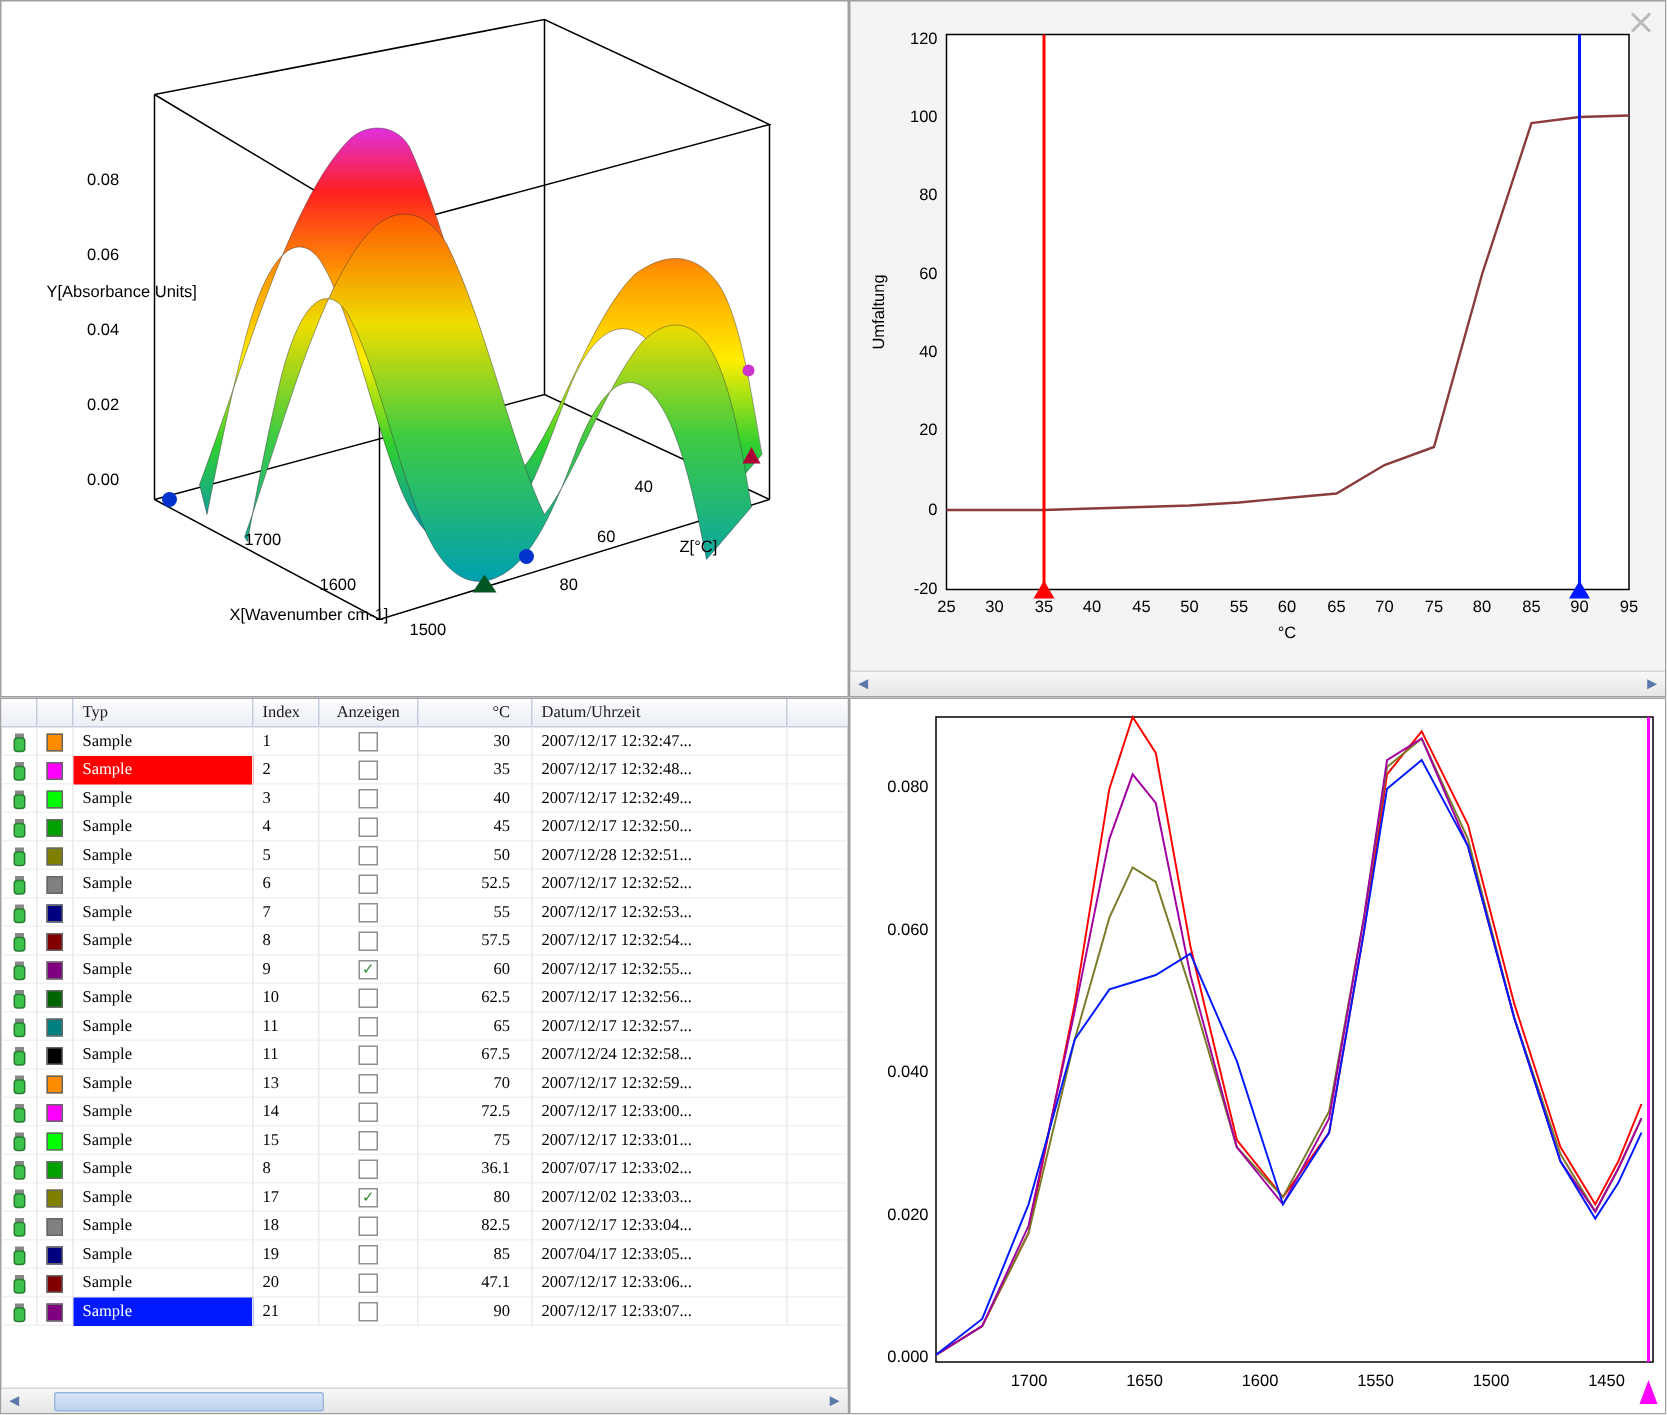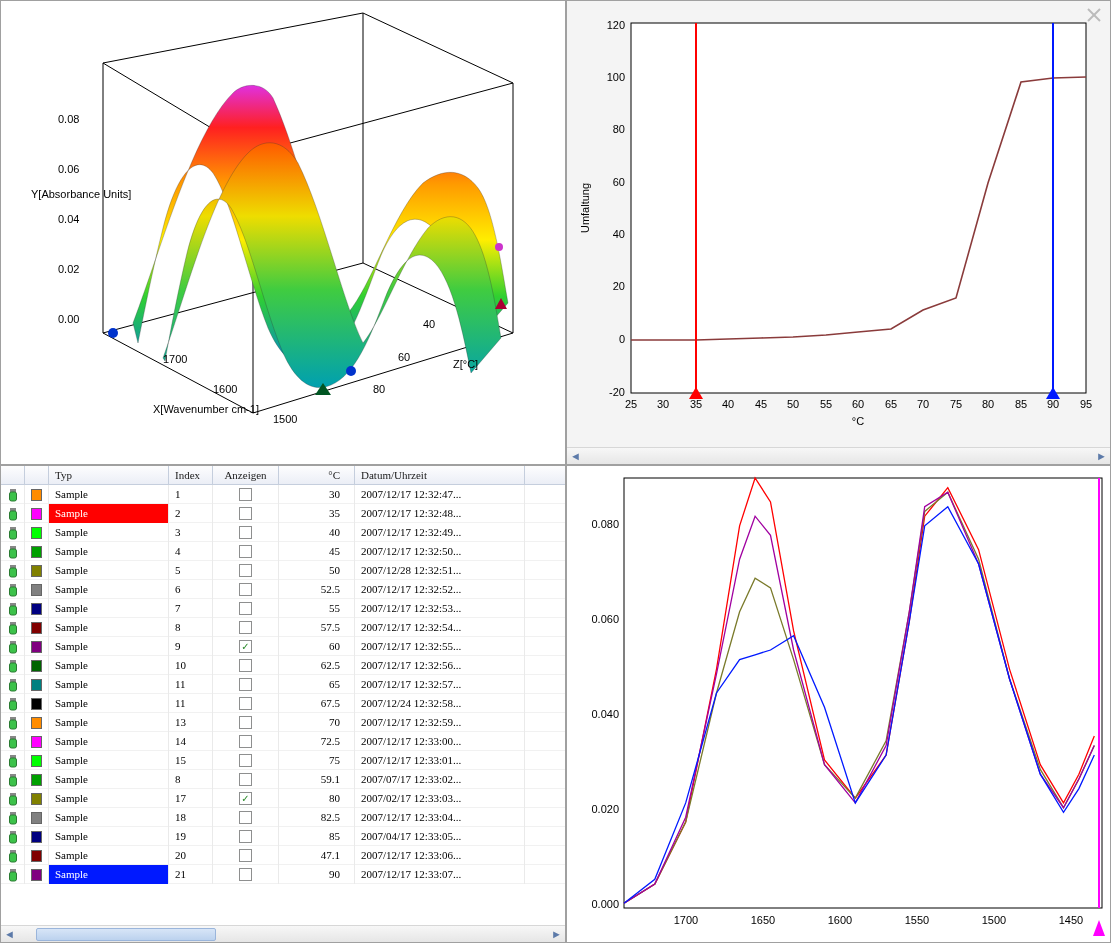--- a/index.html
+++ b/index.html
@@ -486,40 +486,40 @@
             </svg>
           </div>
           <div class="td col-swatch">
             <div class="swatch" style="background: rgb(0, 160, 0);"></div>
           </div>
           <div class="td col-type">Sample</div>
           <div class="td col-index">8</div>
           <div class="td col-show">
             <div class="checkbox"></div>
           </div>
-          <div class="td col-temp">59.1</div>
+          <div class="td col-temp">36.1</div>
           <div class="td col-date">2007/07/17 12:33:02...</div>
         </div>
         <div class="row">
           <div class="td col-icon">
             <svg class="vial" viewBox="0 0 10 14">
               <rect x="2" y="1" width="6" height="3" fill="#888"></rect>
               <rect x="1.5" y="4" width="7" height="9" rx="2" fill="#3cc24a" stroke="#2a7a32"></rect>
             </svg>
           </div>
           <div class="td col-swatch">
             <div class="swatch" style="background: rgb(128, 128, 0);"></div>
           </div>
           <div class="td col-type">Sample</div>
           <div class="td col-index">17</div>
           <div class="td col-show">
             <div class="checkbox">✓</div>
           </div>
           <div class="td col-temp">80</div>
-          <div class="td col-date">2007/02/17 12:33:03...</div>
+          <div class="td col-date">2007/12/02 12:33:03...</div>
         </div>
         <div class="row">
           <div class="td col-icon">
             <svg class="vial" viewBox="0 0 10 14">
               <rect x="2" y="1" width="6" height="3" fill="#888"></rect>
               <rect x="1.5" y="4" width="7" height="9" rx="2" fill="#3cc24a" stroke="#2a7a32"></rect>
             </svg>
           </div>
           <div class="td col-swatch">
             <div class="swatch" style="background: rgb(128, 128, 128);"></div>

